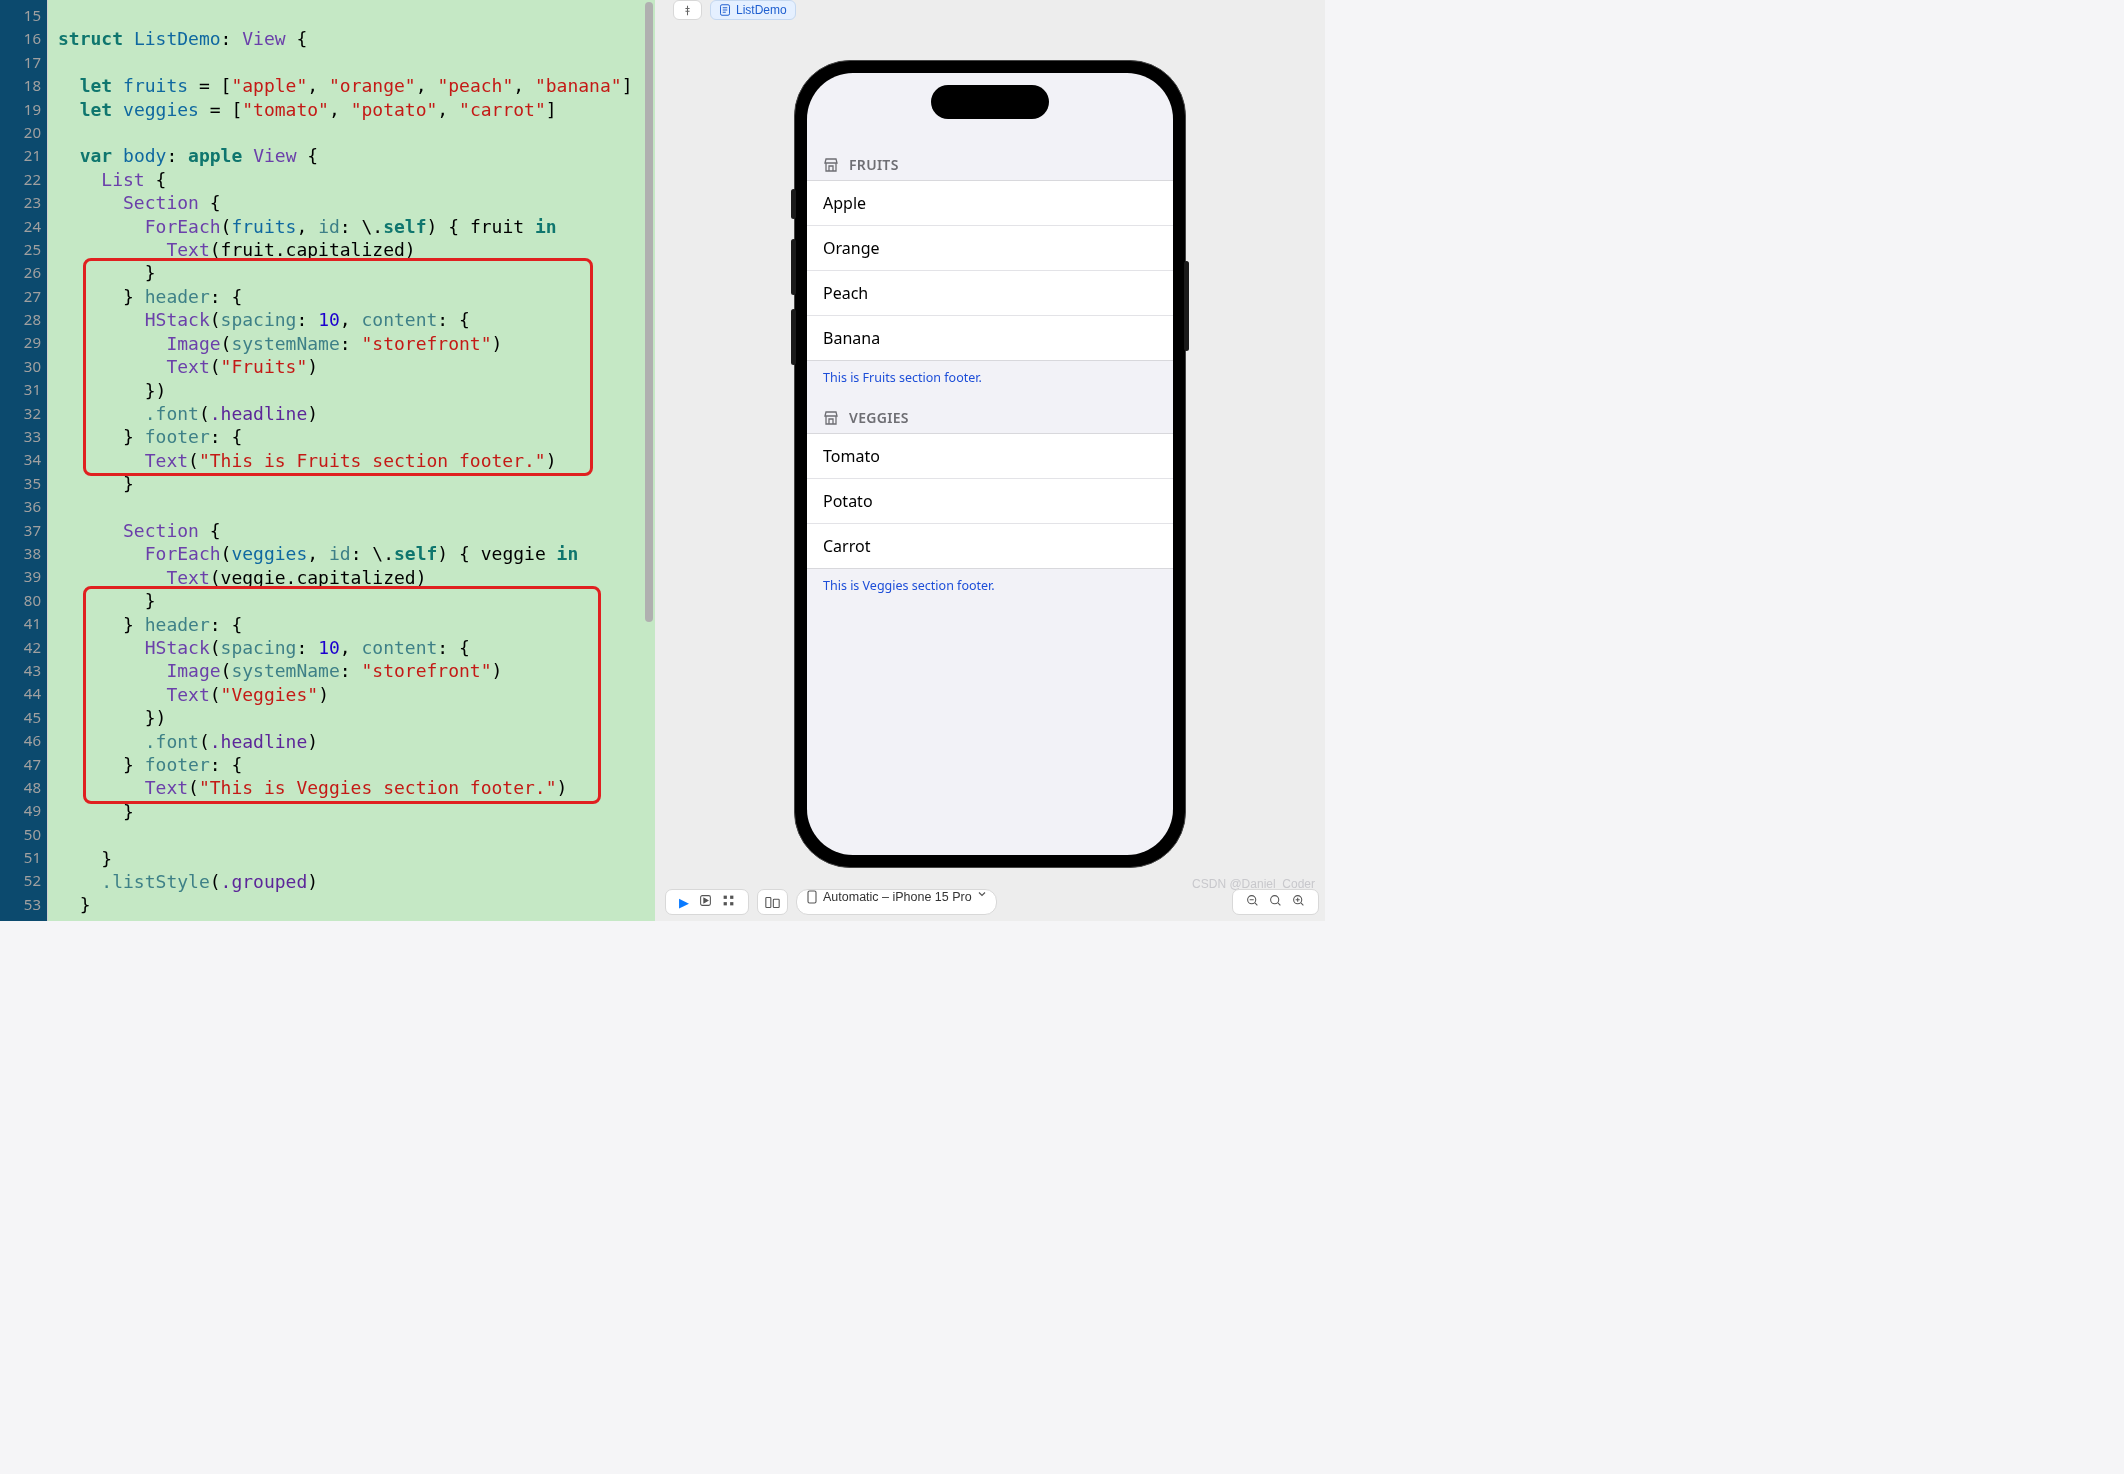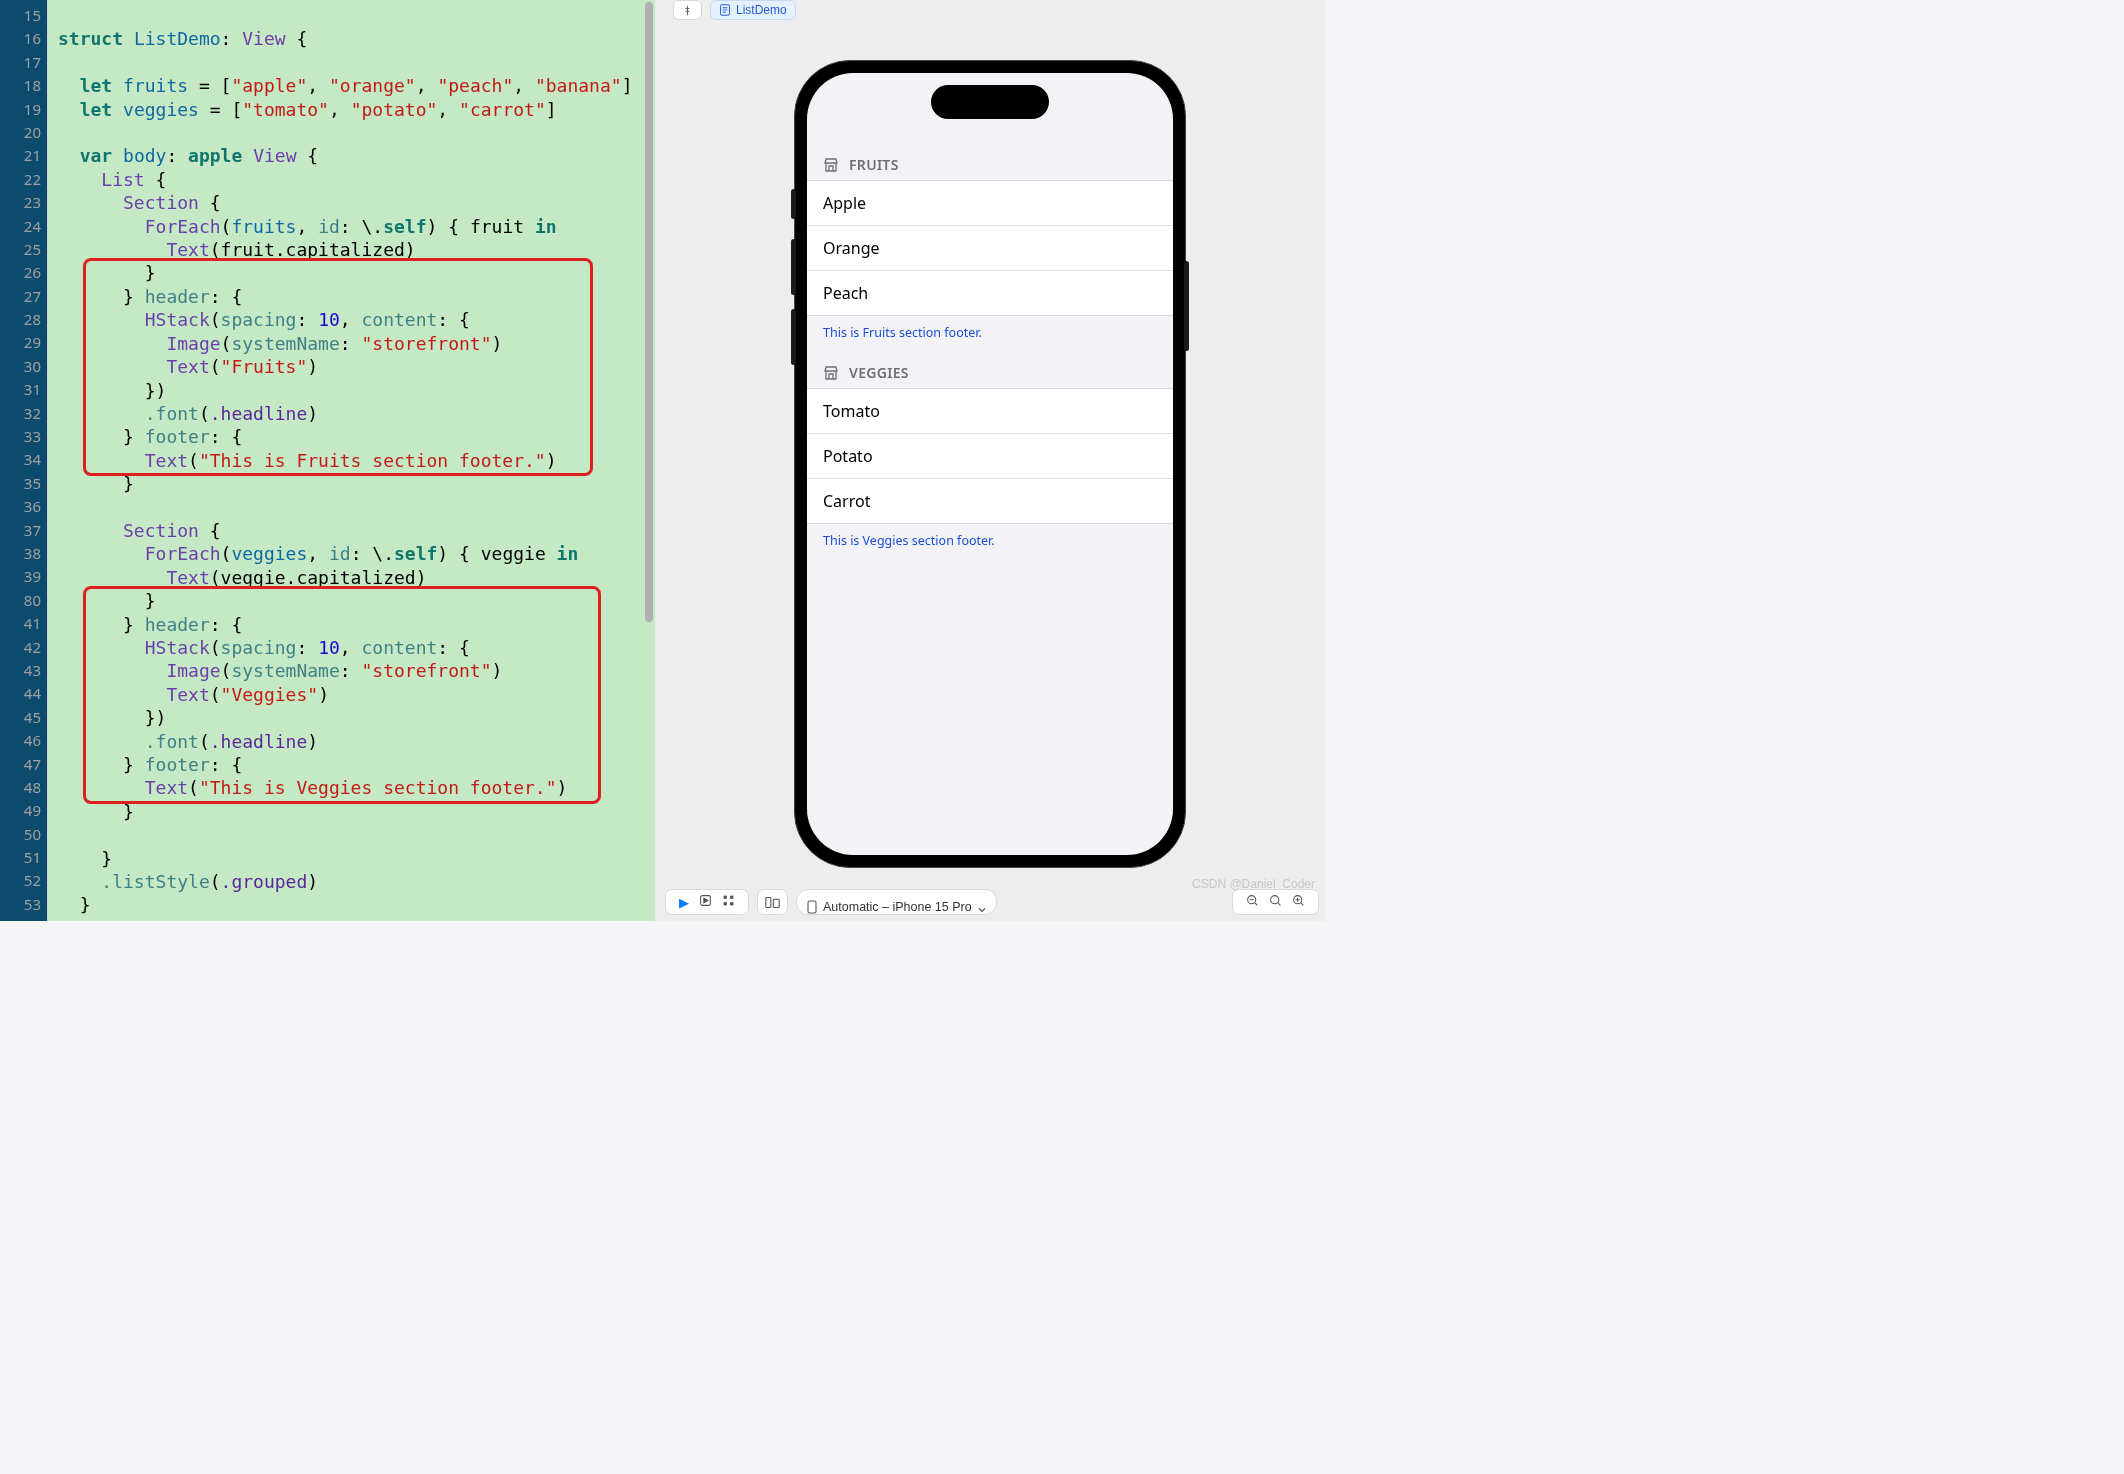--- a/index.html
+++ b/index.html
@@ -179,21 +179,21 @@
   padding: 0 8px;
 }
 .tool-group.single { padding: 0 7px; }
 .tool-group .ico { padding: 0 5px; color: #555; font-size: 13px; }
 .device-select {
   background: #fff;
   border: 1px solid #d8d8d8;
   border-radius: 12px;
   height: 26px;
   display: flex;
-  align-items: flex-end;
+  align-items: flex-start;
   padding: 0 10px;
   font-size: 12.5px;
   color: #333;
   gap: 6px;
 }
 .spacer { flex: 1; }
 .watermark {
   position: absolute;
   bottom: 30px;
   right: 10px;
@@ -331,20 +331,21 @@
           <div class="section-header">
             <svg viewBox="0 0 16 16" fill="none" stroke="#6e6e73" stroke-width="1.3">
                 <path d="M2 6 L3 2 L13 2 L14 6 Z M3 6 L3 14 L13 14 L13 6 M6 14 L6 9 L10 9 L10 14"></path>
               </svg>
             <span>FRUITS</span>
           </div>
           <div class="section-rows">
             <div class="row">Apple</div>
             <div class="row">Orange</div>
             <div class="row">Peach</div>
+            <div class="row">Banana</div>
           </div>
           <div class="section-footer">This is Fruits section footer.</div>
 
           <div class="section-header">
             <svg viewBox="0 0 16 16" fill="none" stroke="#6e6e73" stroke-width="1.3">
                 <path d="M2 6 L3 2 L13 2 L14 6 Z M3 6 L3 14 L13 14 L13 6 M6 14 L6 9 L10 9 L10 14"></path>
               </svg>
             <span>VEGGIES</span>
           </div>
           <div class="section-rows">

